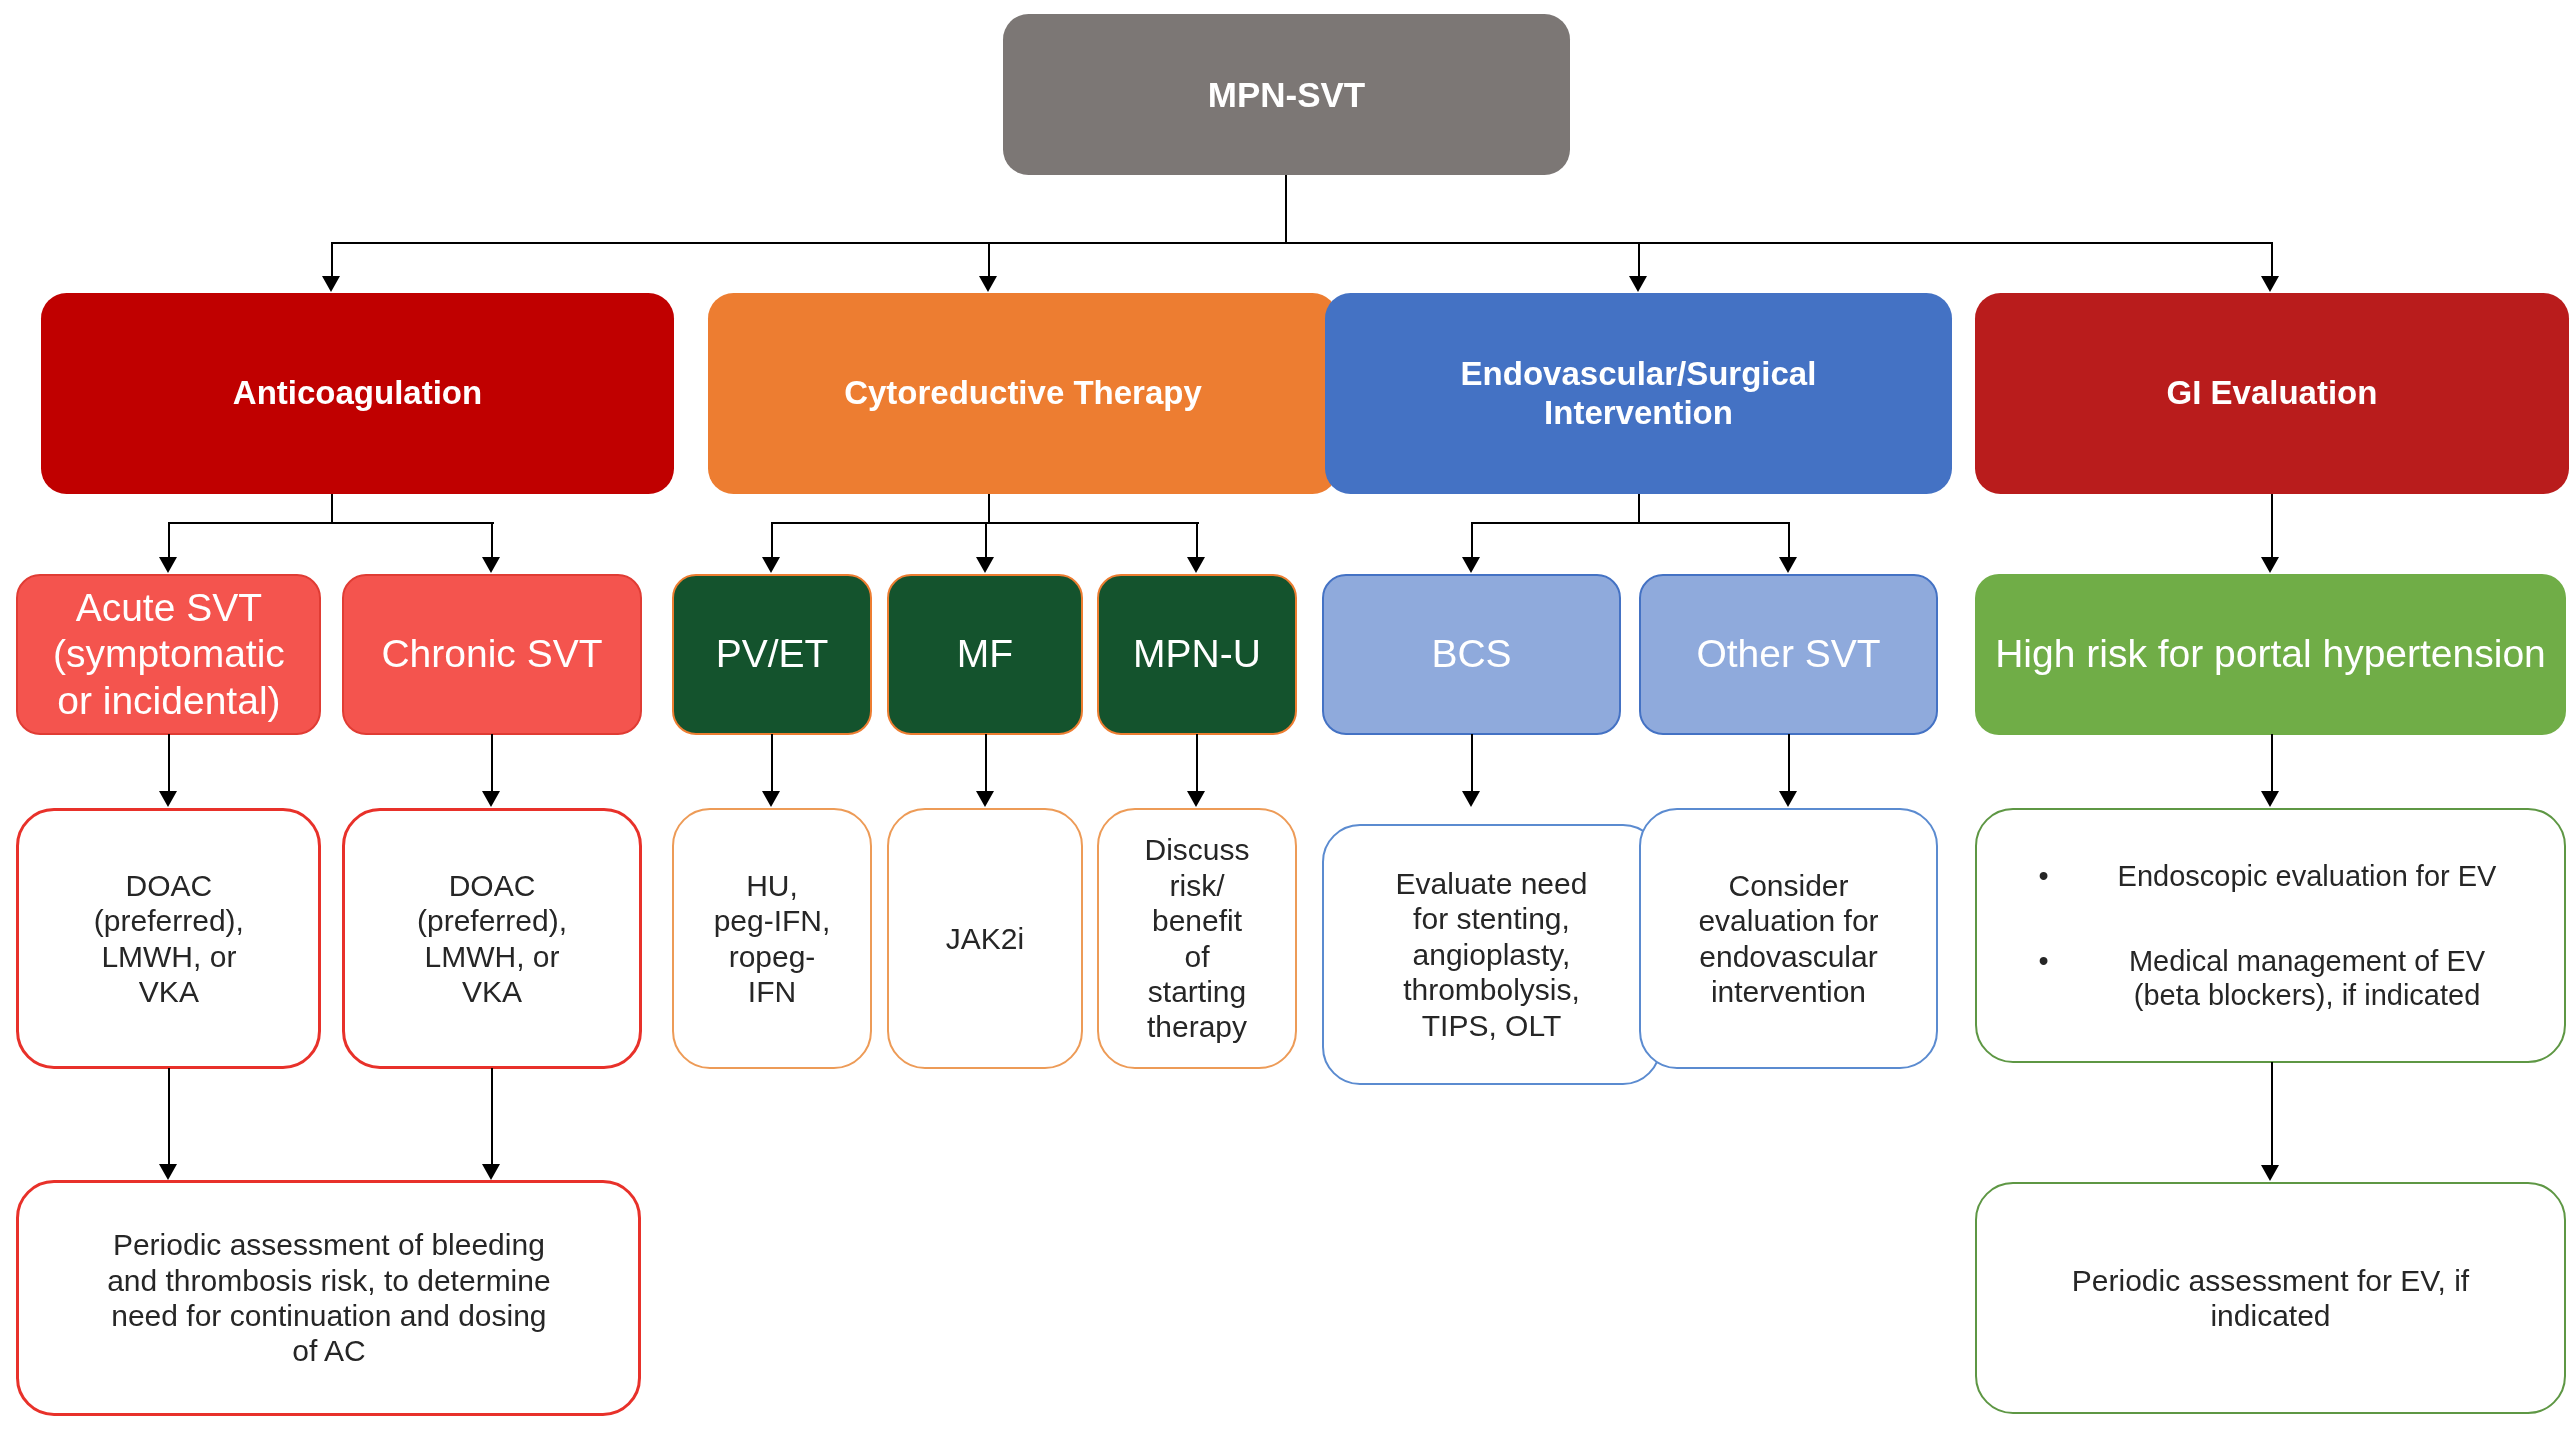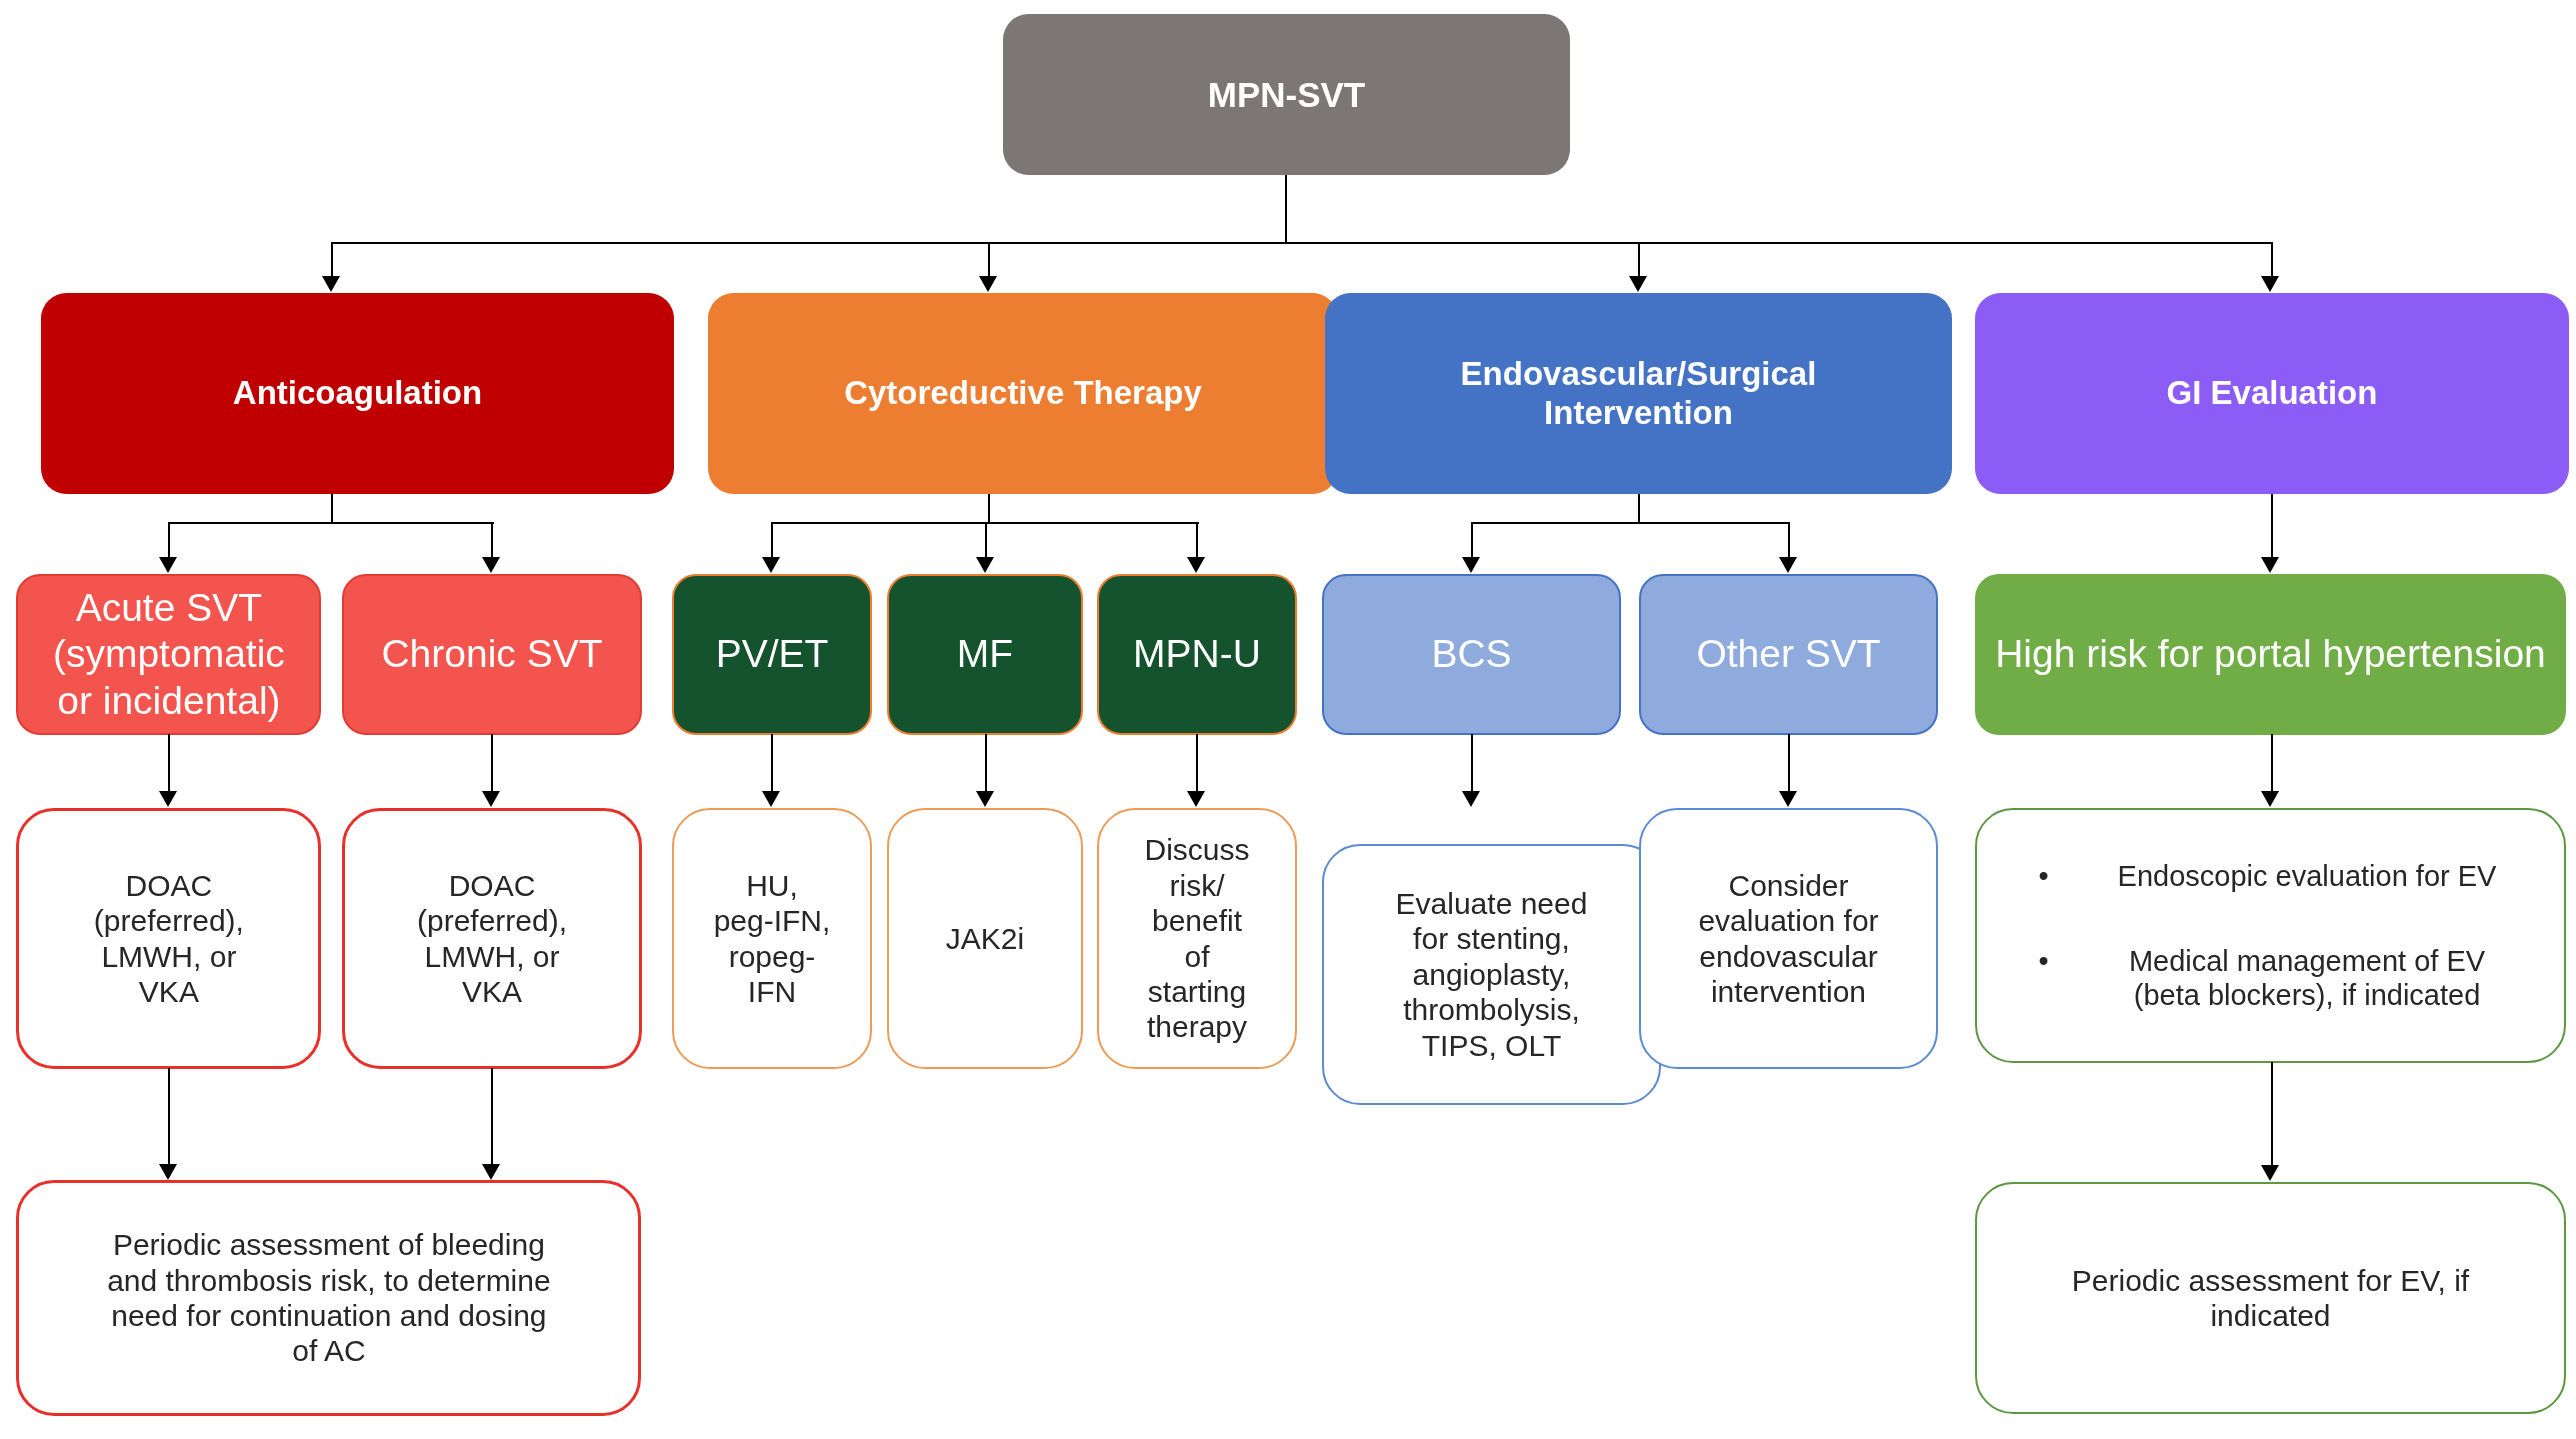--- a/index.html
+++ b/index.html
@@ -5,21 +5,21 @@
   html,body{margin:0;padding:0;background:#ffffff;}
   #canvas{position:relative;width:2576px;height:1440px;background:#ffffff;
           font-family:"Liberation Sans", sans-serif;overflow:hidden;}
   .node{position:absolute;box-sizing:border-box;display:flex;align-items:center;
         justify-content:center;text-align:center;white-space:pre-line;line-height:1.18;}
   .root{background:#7C7775;color:#ffffff;font-weight:bold;font-size:35px;border-radius:25.5px;}
   .hdr{color:#ffffff;font-weight:bold;font-size:33px;border-radius:25.5px;}
   .f-red{background:#C00000;}
   .f-orange{background:#ED7D31;}
   .f-blue{background:#4472C4;}
-  .f-greendark{background:#8b5cf6;}
+  .f-greendark{background:#b91c1c;}
   .lvl2{color:#ffffff;font-size:39px;border-radius:24px;}
   .f-coral{background:#F4544E;border:2.4px solid #E03C34;}
   .f-gold{background:#14532d;border:2.4px solid #ED7D31;}
   .f-lblue{background:#8FAADC;border:2.4px solid #4472C4;}
   .f-green{background:#70AD47;}
   .out{background:#ffffff;color:#262626;font-size:30px;border-radius:38px;}
   .b-red{border:3px solid #E8312A;}
   .b-orange{border:2.4px solid #ED9B57;}
   .b-blue{border:2.4px solid #5B8BD0;}
   .b-green{border:2.4px solid #5E9744;}
@@ -122,21 +122,21 @@
 peg-IFN,
 ropeg-
 IFN</div>
   <div class="node out b-orange" style="left:887px;top:808px;width:196px;height:261px;">JAK2i</div>
   <div class="node out b-orange" style="left:1097px;top:808px;width:200px;height:261px;">Discuss
 risk/
 benefit
 of
 starting
 therapy</div>
-  <div class="node out b-blue" style="left:1322px;top:844px;width:339px;height:261px;">Evaluate need
+  <div class="node out b-blue" style="left:1322px;top:824px;width:339px;height:261px;">Evaluate need
 for stenting,
 angioplasty,
 thrombolysis,
 TIPS, OLT</div>
   <div class="node out b-blue" style="left:1639px;top:808px;width:299px;height:261px;">Consider
 evaluation for
 endovascular
 intervention</div>
 
   <div class="node out b-green" style="left:1975px;top:808px;width:591px;height:255px;">

